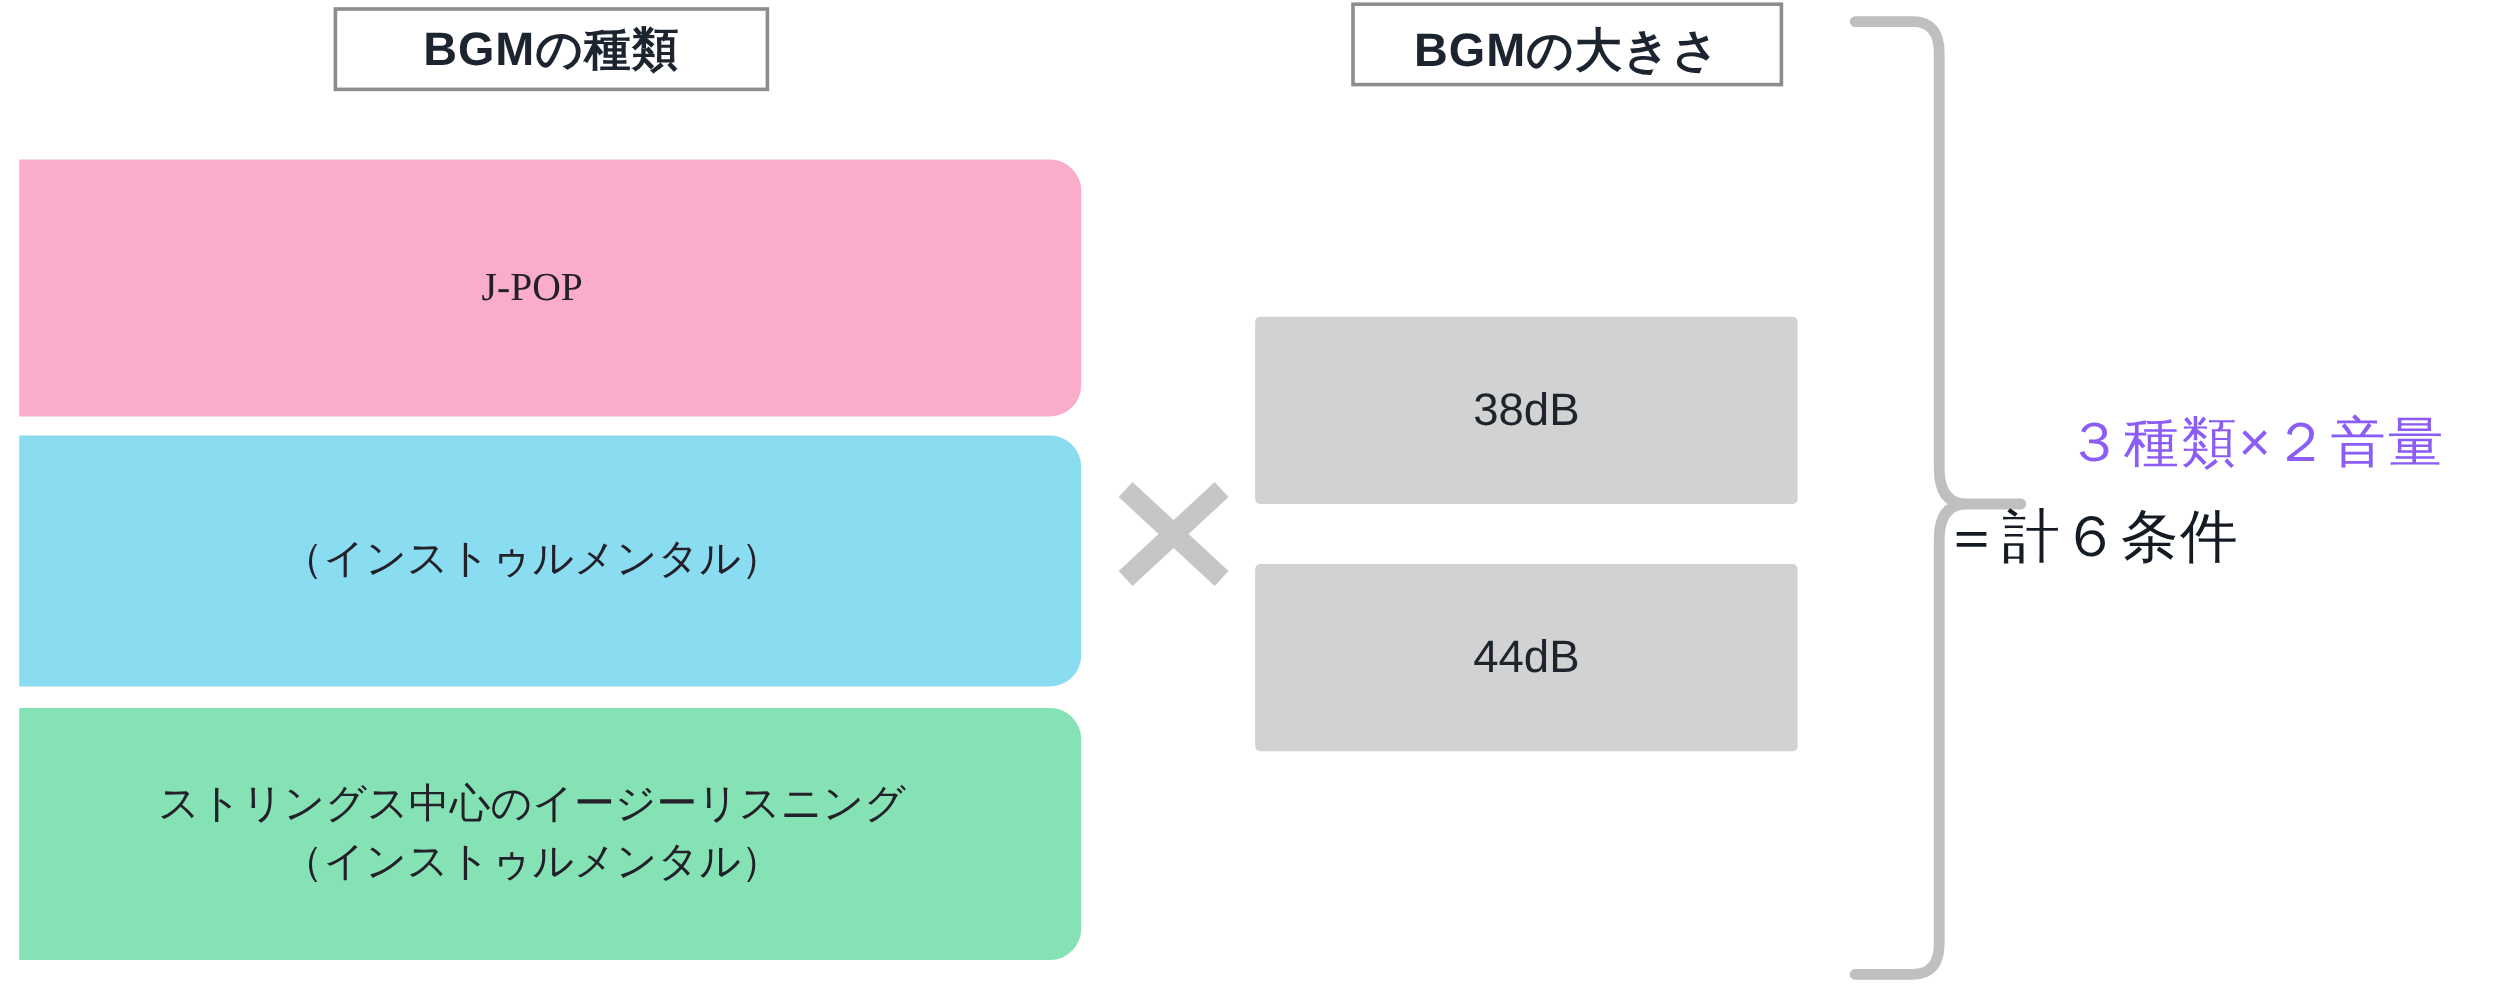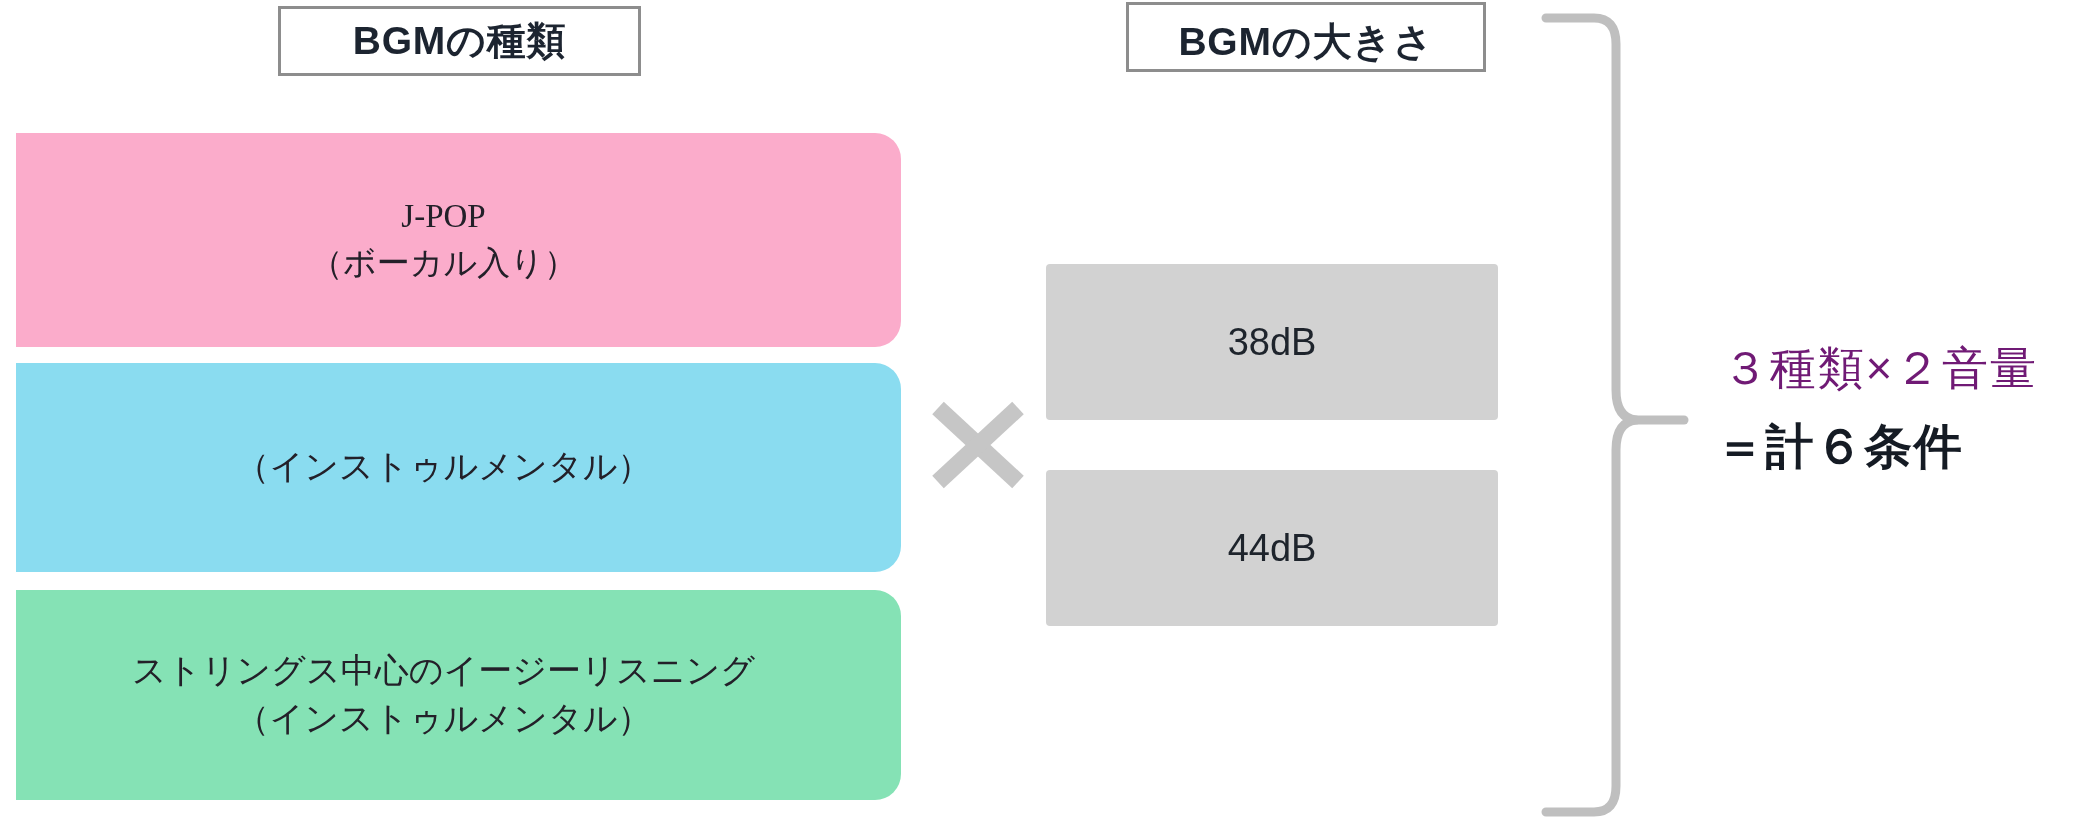--- a/index.html
+++ b/index.html
@@ -119,52 +119,51 @@
     width: 170px;
     height: 830px;
   }
 
   
   #summary-line-1 {
     position: absolute;
     left: 1706px;
     top: 338px;
     font-size: 46px;
-    color: #701a75;
+    color: #8b5cf6;
     letter-spacing: 0.04em;
     white-space: nowrap;
     font-weight: normal;
   }
   #summary-line-2 {
     position: absolute;
-    left: 1700px;
+    left: 1603px;
     top: 415px;
     font-size: 48px;
     color: #151b24;
     letter-spacing: 0.03em;
     white-space: nowrap;
-    font-weight: bold;
+    font-weight: normal;
   }
 </style>
 </head>
 <body>
 
 <div id="canvas">
 
   <div class="col-header" id="header-type">
     <span>BGMの種類</span>
   </div>
 
   <div class="col-header" id="header-volume">
     <span>BGMの大きさ</span>
   </div>
 
   <div class="type-card" id="card-jpop">
     <span class="line">J-POP</span>
-    <span class="line">（ボーカル入り）</span>
   </div>
 
   <div class="type-card" id="card-piano">
     <span class="line">（インストゥルメンタル）</span>
   </div>
 
   <div class="type-card" id="card-strings">
     <span class="line">ストリングス中心のイージーリスニング</span>
     <span class="line">（インストゥルメンタル）</span>
   </div>

